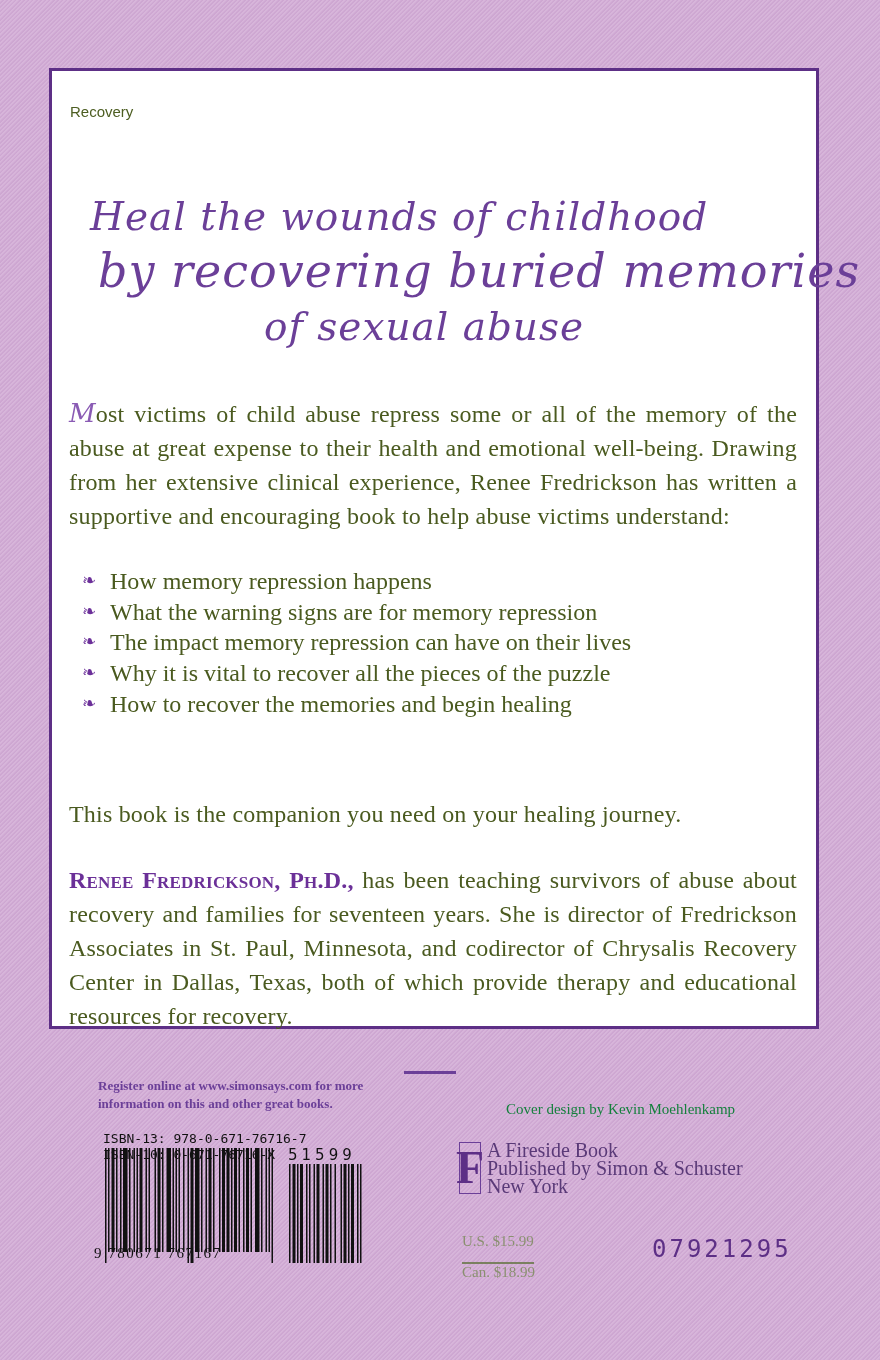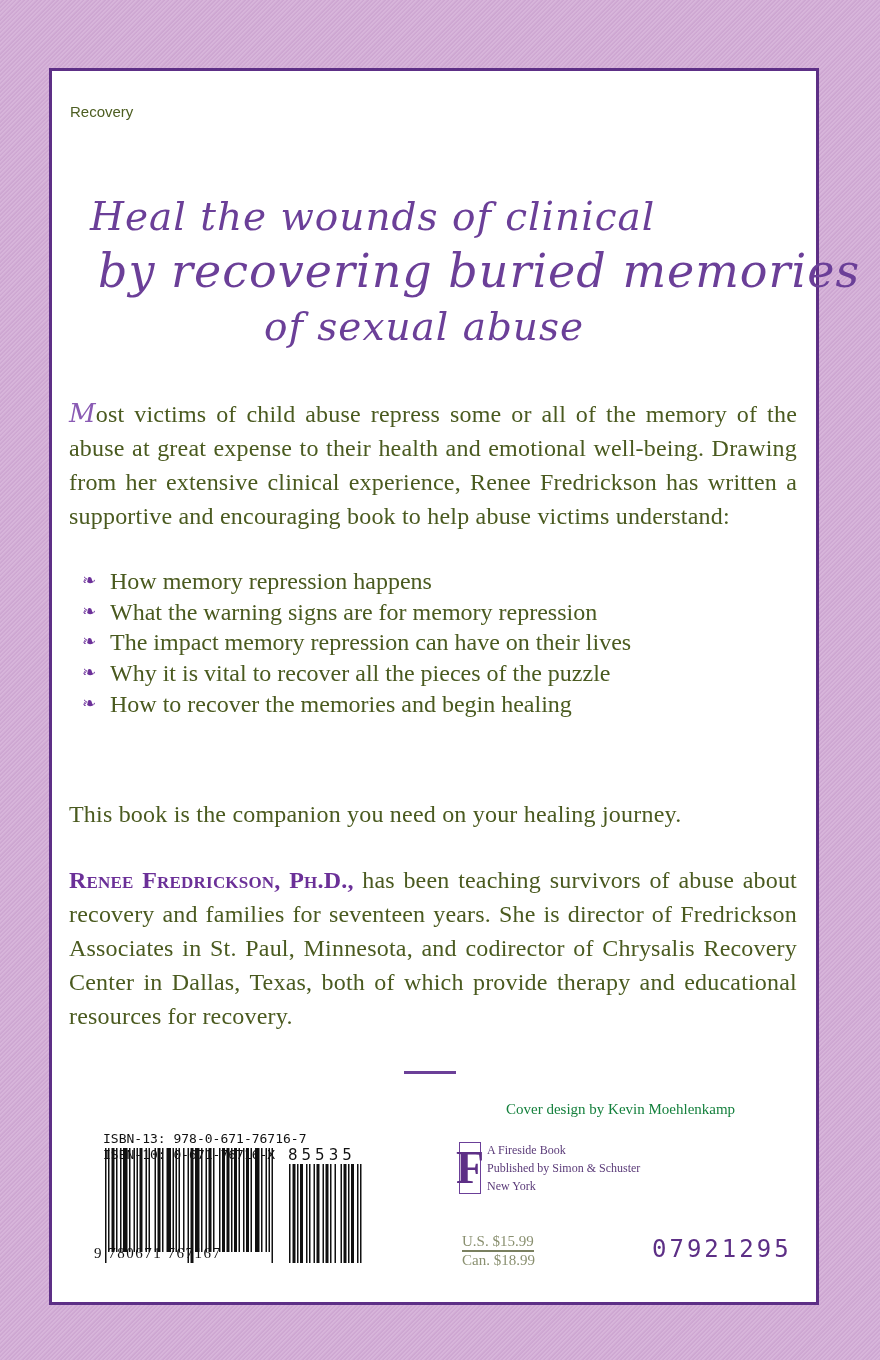--- a/index.html
+++ b/index.html
@@ -2,21 +2,21 @@
 <html><head>
 <meta charset="utf-8">
 <style>
   html, body { margin: 0; padding: 0; }
   body {
     width: 880px; height: 1360px; position: relative; overflow: hidden;
     background-color: #d3add6;
     background-image: repeating-linear-gradient(135deg, rgba(255,255,255,0.10) 0px, rgba(255,255,255,0.10) 1px, rgba(120,70,140,0.06) 2px, rgba(120,70,140,0.06) 3px);
   }
   .frame {
-    position: absolute; left: 49px; top: 68px; width: 770px; height: 1237px;
+    position: absolute; left: 49px; top: 68px; width: 770px; height: 961px;
     background: #ffffff; border: 3px solid #5d2f86; box-sizing: border-box;
   }
   .category {
     position: absolute; left: 18px; top: 32px;
     font-family: "Liberation Sans", sans-serif; font-size: 15px; color: #4d5e22;
   }
   .tagline {
     position: absolute; left: 0; top: 118px; width: 770px;
     font-family: "DejaVu Serif", serif; font-style: italic; font-weight: normal;
     color: #6b3f98; font-size: 40px; line-height: 55px; letter-spacing: 1px;
@@ -47,33 +47,33 @@
   .barcode { position: absolute; left: 53px; top: 1077px; width: 180px; height: 115px; }
   .addon { position: absolute; left: 237px; top: 1093px; width: 80px; height: 99px; }
   .addon-num { position: absolute; left: 236px; top: 1075px; font-family: "DejaVu Sans", sans-serif; font-size: 15px; letter-spacing: 4px; color: #111; }
   .barcode-num { position: absolute; left: 42px; top: 1174px; font-family: Liberation Serif, serif; font-size: 15px; color: #111; letter-spacing: 1.5px; background: transparent; }
   .cover-design { position: absolute; left: 454px; top: 1030px; font-family: "Liberation Serif", serif; font-size: 15px; color: #15803d; }
   .publisher-logo {
     position: absolute; left: 407px; top: 1071px; width: 22px; height: 52px;
     border: 1px solid #6b3f98; box-sizing: border-box; display: flex; align-items: center; justify-content: center;
     font-family: "Liberation Serif", serif; font-weight: bold; font-size: 46px; color: #5d2f86; line-height: 1;
   }
-  .publisher { position: absolute; left: 435px; top: 1070px; font-family: "Liberation Serif", serif; font-size: 12px; line-height: 18px; color: #5a3a78; }
+  .publisher { position: absolute; left: 435px; top: 1070px; font-family: "Liberation Serif", serif; font-size: 20px; line-height: 18px; color: #5a3a78; }
   .prices { position: absolute; left: 410px; top: 1162px; font-family: "Liberation Serif", serif; font-size: 15px; color: #8a9070; line-height: 17px; }
-  .prices .us { border-bottom: 2px solid #7a8060; display: inline-block; padding-bottom: 0; }
+  .prices .us { border-bottom: 2px solid #7a8060; display: inline-block; padding-bottom: 12px; }
   .code { position: absolute; left: 600px; top: 1164px; font-family: "DejaVu Sans Mono", monospace; font-size: 24px; letter-spacing: 3px; color: #5d2f86; }
 </style>
 </head>
 <body>
 
 <div class="frame">
   <div class="category">Recovery</div>
 
   <div class="tagline">
-    <div class="l1">Heal the wounds of clinical</div>
+    <div class="l1">Heal the wounds of childhood</div>
     <div class="l2">by recovering buried memories</div>
     <div class="l3">of sexual abuse</div>
   </div>
 
   <div class="body-text intro"><span class="dropcap">M</span><span>ost victims of child abuse repress some or all of the memory of the abuse at great expense to their health and emotional well-being. Drawing from her extensive clinical experience, Renee Fredrickson has written a supportive and encouraging book to help abuse victims understand:</span></div>
 
   <ul class="bullets">
     <li>
         <span class="bullet-icon">❧</span>
         <span>How memory repression happens</span>
@@ -95,20 +95,21 @@
         <span>How to recover the memories and begin healing</span>
       </li>
   </ul>
 
   <div class="body-text bio"><span class="author">Renee Fredrickson, Ph.D.,</span><span> has been teaching survivors of abuse about recovery and families for seventeen years. She is director of Fredrickson Associates in St. Paul, Minnesota, and codirector of Chrysalis Recovery Center in Dallas, Texas, both of which provide therapy and educational resources for recovery.</span></div>
 
   <div class="body-text closing">This book is the companion you need on your healing journey.</div>
 
   <div class="rule"></div>
 
+  <div class="register">Register online at www.simonsays.com for more information on this and other great books.</div>
 
   <div class="isbn">
     <div>ISBN-13: 978-0-671-76716-7</div>
     <div>ISBN-10: 0-671-76716-X</div>
   </div>
 
   <svg class="barcode" viewBox="0 0 180 115" preserveAspectRatio="none">
       <rect x="0" y="0" width="1.5" height="115" fill="#111"></rect>
       <rect x="3" y="0" width="1.5" height="104" fill="#111"></rect>
       <rect x="6.5" y="0" width="3" height="104" fill="#111"></rect>
@@ -145,21 +146,21 @@
       <rect x="138" y="0" width="1.5" height="104" fill="#111"></rect>
       <rect x="141" y="0" width="3" height="104" fill="#111"></rect>
       <rect x="145.5" y="0" width="1.5" height="104" fill="#111"></rect>
       <rect x="150" y="0" width="4.5" height="104" fill="#111"></rect>
       <rect x="156" y="0" width="1.5" height="104" fill="#111"></rect>
       <rect x="160.5" y="0" width="1.5" height="104" fill="#111"></rect>
       <rect x="163.5" y="0" width="1.5" height="104" fill="#111"></rect>
       <rect x="166.5" y="0" width="1.5" height="115" fill="#111"></rect>
     </svg>
   <div class="barcode-num">9 780671 767167</div>
-  <div class="addon-num">85535</div>
+  <div class="addon-num">51599</div>
   <svg class="addon" viewBox="0 0 80 99" preserveAspectRatio="none">
       <rect x="0" y="0" width="1.5" height="99" fill="#111"></rect>
       <rect x="3.5" y="0" width="3" height="99" fill="#111"></rect>
       <rect x="8" y="0" width="1.5" height="99" fill="#111"></rect>
       <rect x="11" y="0" width="3" height="99" fill="#111"></rect>
       <rect x="17" y="0" width="1.5" height="99" fill="#111"></rect>
       <rect x="20" y="0" width="1.5" height="99" fill="#111"></rect>
       <rect x="24.5" y="0" width="1.5" height="99" fill="#111"></rect>
       <rect x="27.5" y="0" width="3" height="99" fill="#111"></rect>
       <rect x="33.5" y="0" width="1.5" height="99" fill="#111"></rect>

